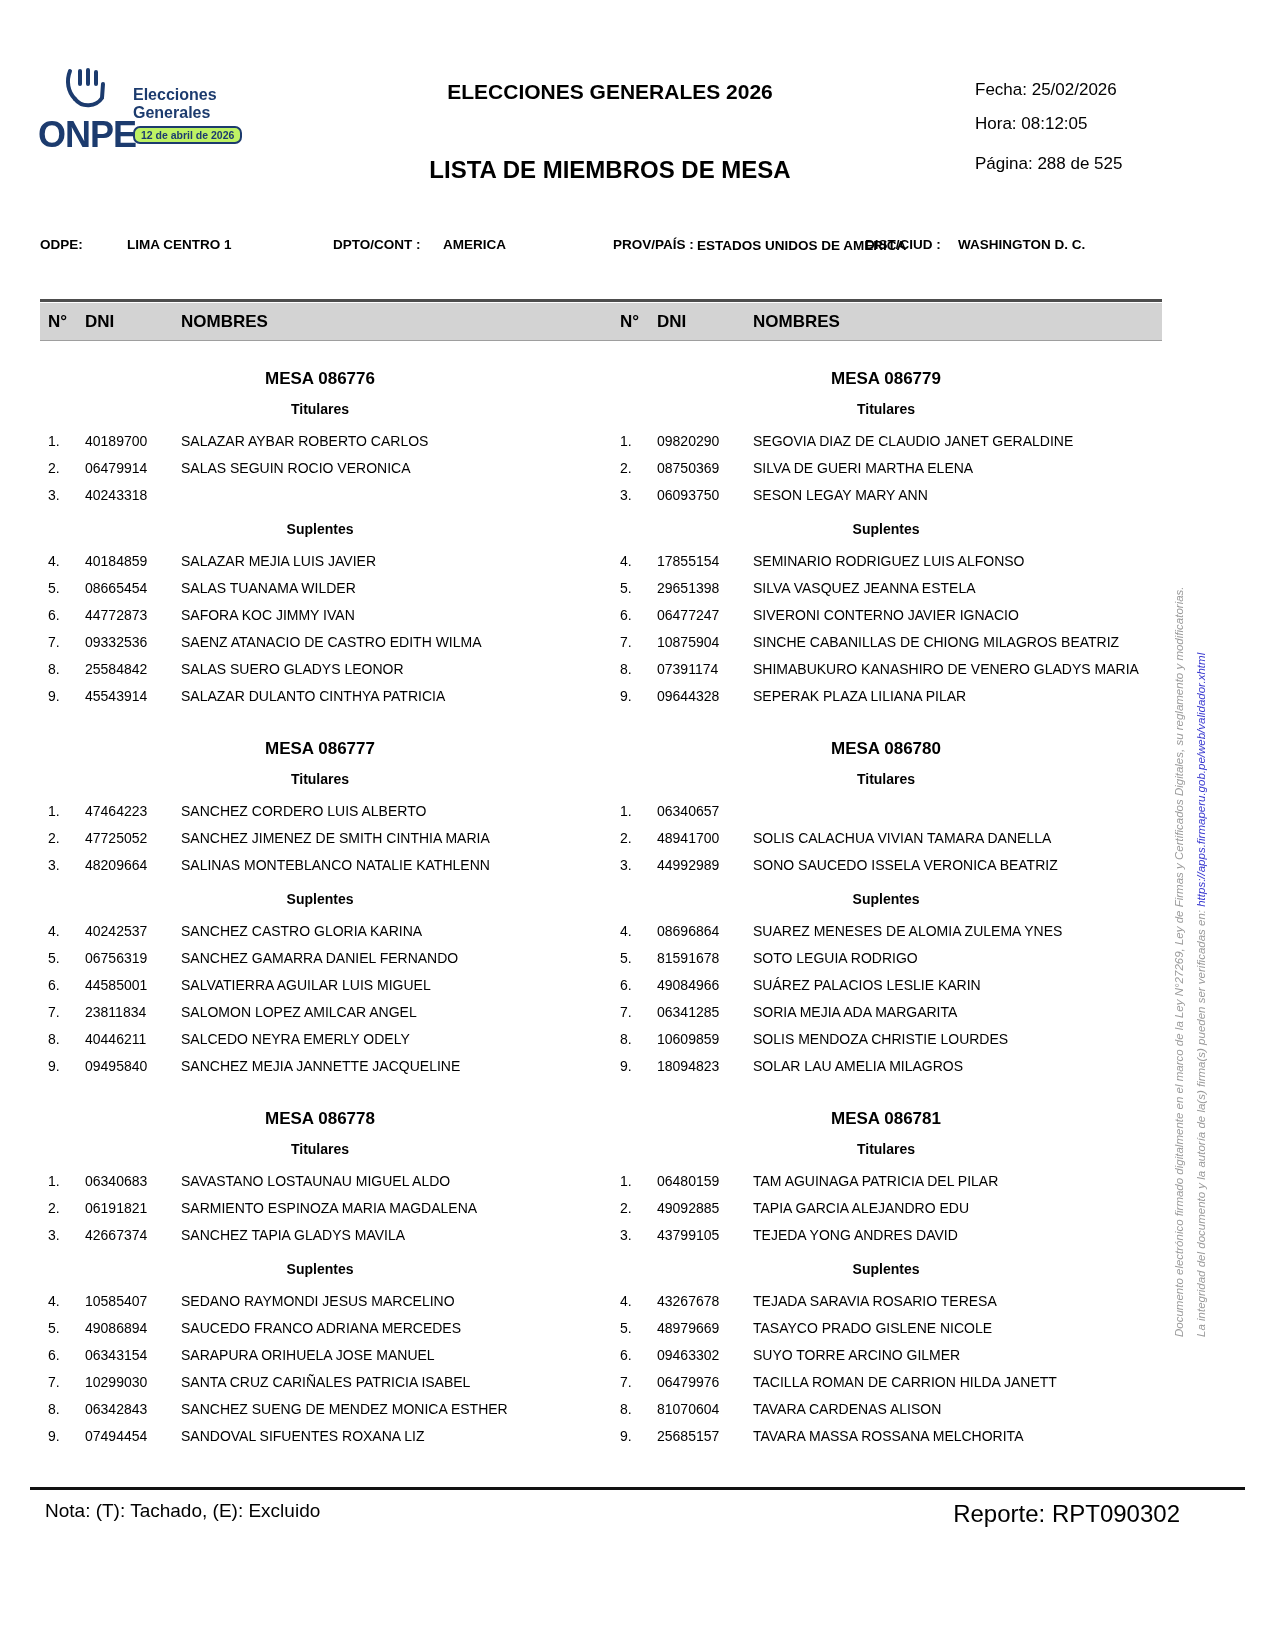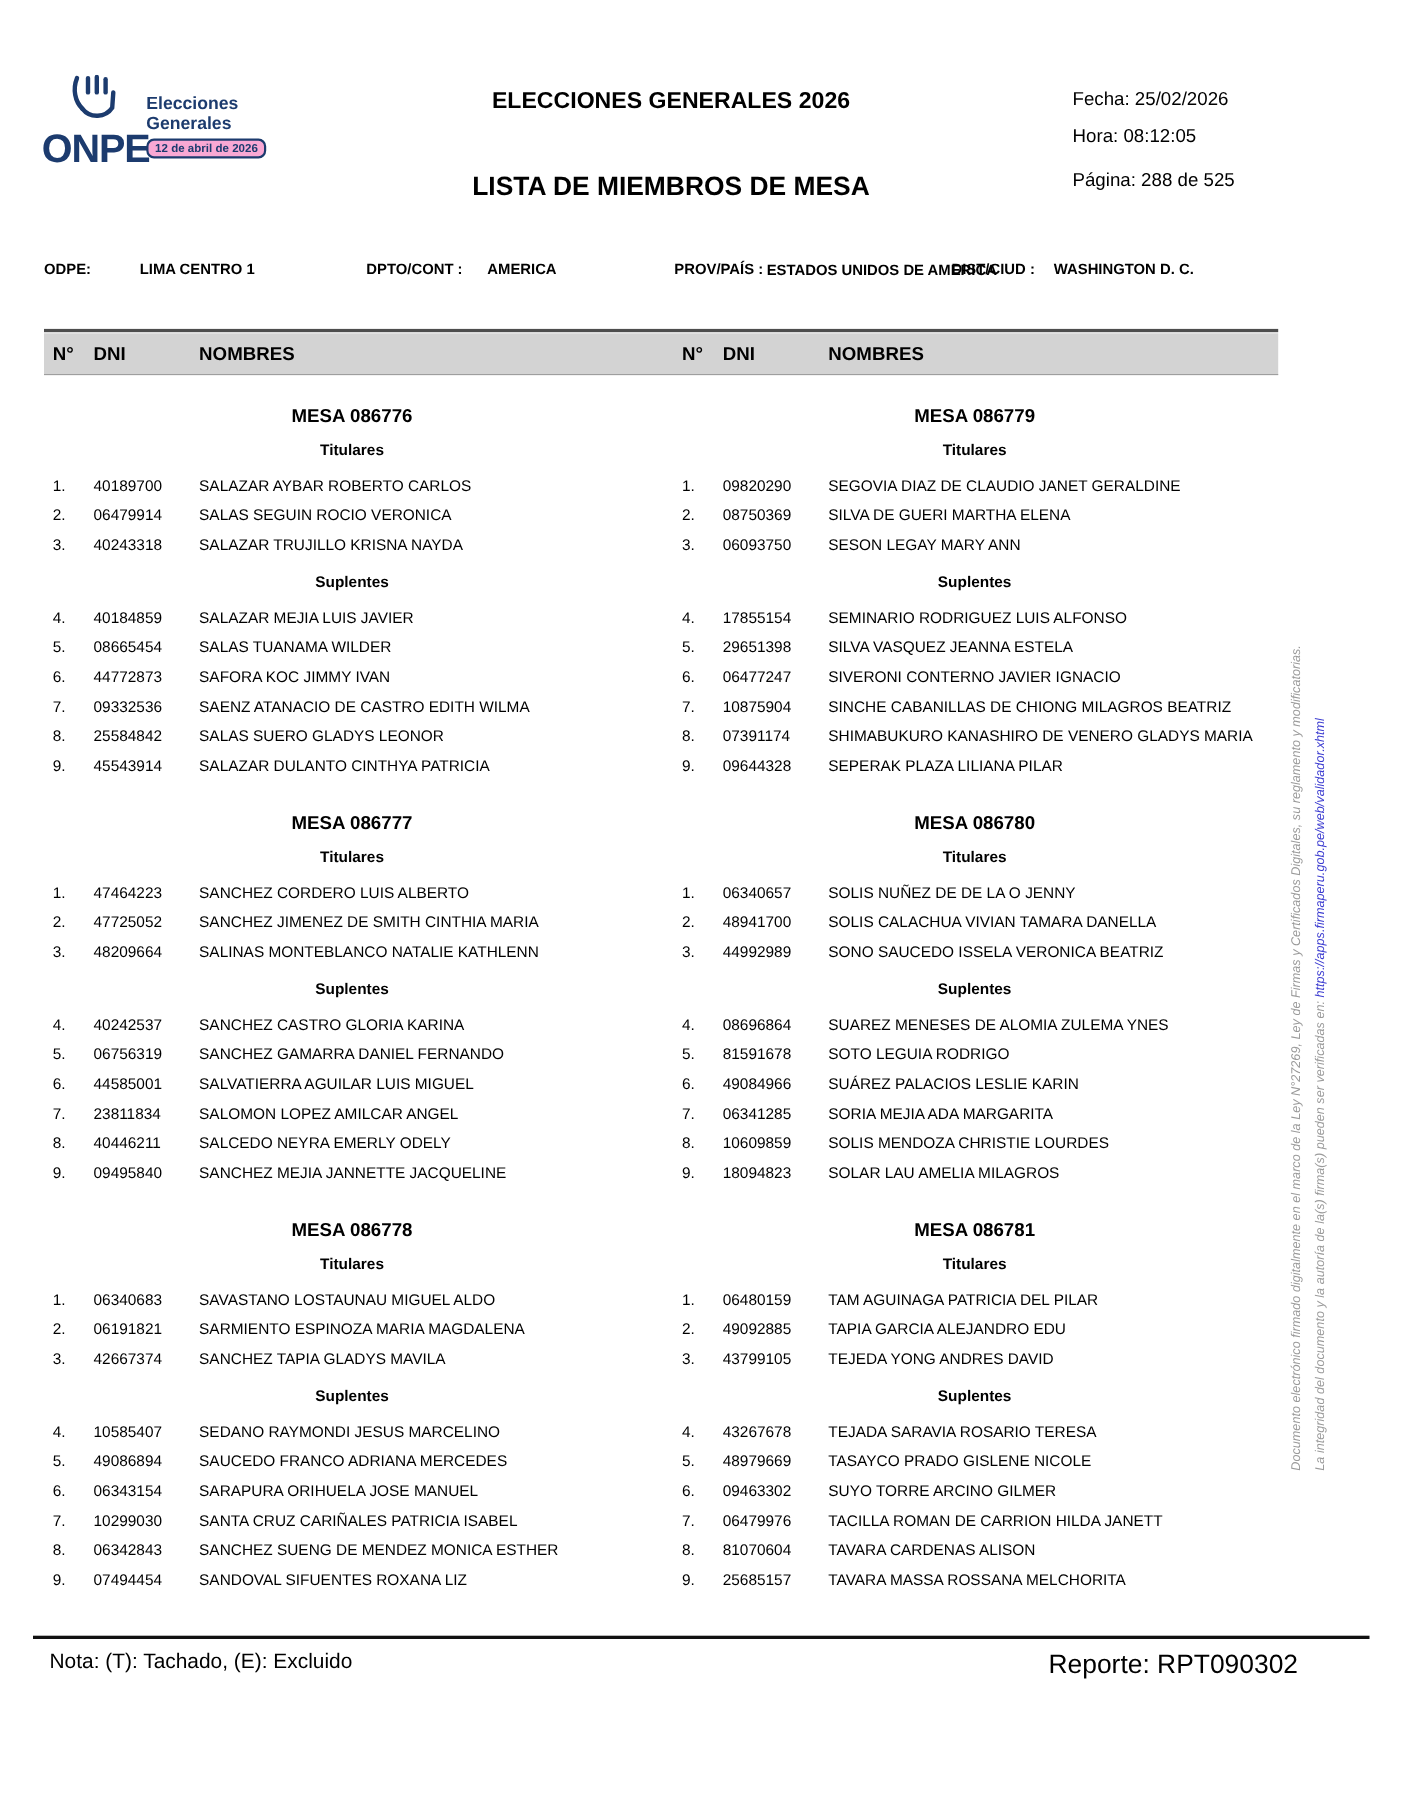--- a/index.html
+++ b/index.html
@@ -11,21 +11,21 @@
   .logo { position:absolute; left:38px; top:66px; width:200px; height:75px; }
   .logo-hand { position:absolute; left:24px; top:2px; }
   .logo-onpe {
     position:absolute; left:0; top:36px; font-size:36px; font-weight:bold;
     letter-spacing:-1px; color:#1c3b6e;margin-top:12px;
   }
   .logo-right { position:absolute; left:95px; top:20px; width:110px; }
   .logo-elecciones { font-size:16px; font-weight:bold; color:#1c3b6e; line-height:17px; }
   .logo-badge {
     display:inline-block; margin-top:4px; border:2px solid #1c3b6e; border-radius:7px;
-    padding:1px 6px; font-size:10.5px; font-weight:bold; color:#1c3b6e; background:#f9a8d4;
+    padding:1px 6px; font-size:10.5px; font-weight:bold; color:#1c3b6e; background:#bef264;
     white-space:nowrap;
   }
   .doc-title {
     position:absolute; left:40px; top:80px; width:1140px; text-align:center;
     font-size:21px; font-weight:bold;
   }
   .doc-subtitle {
     position:absolute; left:40px; top:156px; width:1140px; text-align:center;
     font-size:24px; font-weight:bold;
   }
@@ -146,21 +146,20 @@
           <span class="member-name">SALAZAR AYBAR ROBERTO CARLOS</span>
         </div>
         <div class="member-row">
           <span class="member-num">2.</span>
           <span class="member-dni">06479914</span>
           <span class="member-name">SALAS SEGUIN ROCIO VERONICA</span>
         </div>
         <div class="member-row">
           <span class="member-num">3.</span>
           <span class="member-dni">40243318</span>
-          <span class="member-name">SALAZAR TRUJILLO KRISNA NAYDA</span>
         </div>
         <div class="section-label">Suplentes</div>
         <div class="member-row">
           <span class="member-num">4.</span>
           <span class="member-dni">40184859</span>
           <span class="member-name">SALAZAR MEJIA LUIS JAVIER</span>
         </div>
         <div class="member-row">
           <span class="member-num">5.</span>
           <span class="member-dni">08665454</span>
@@ -338,21 +337,20 @@
           <span class="member-dni">09644328</span>
           <span class="member-name">SEPERAK PLAZA LILIANA PILAR</span>
         </div>
       </div>
       <div class="mesa-block">
         <div class="mesa-title">MESA 086780</div>
         <div class="section-label">Titulares</div>
         <div class="member-row">
           <span class="member-num">1.</span>
           <span class="member-dni">06340657</span>
-          <span class="member-name">SOLIS NUÑEZ DE DE LA O JENNY</span>
         </div>
         <div class="member-row">
           <span class="member-num">2.</span>
           <span class="member-dni">48941700</span>
           <span class="member-name">SOLIS CALACHUA VIVIAN TAMARA DANELLA</span>
         </div>
         <div class="member-row">
           <span class="member-num">3.</span>
           <span class="member-dni">44992989</span>
           <span class="member-name">SONO SAUCEDO ISSELA VERONICA BEATRIZ</span>

